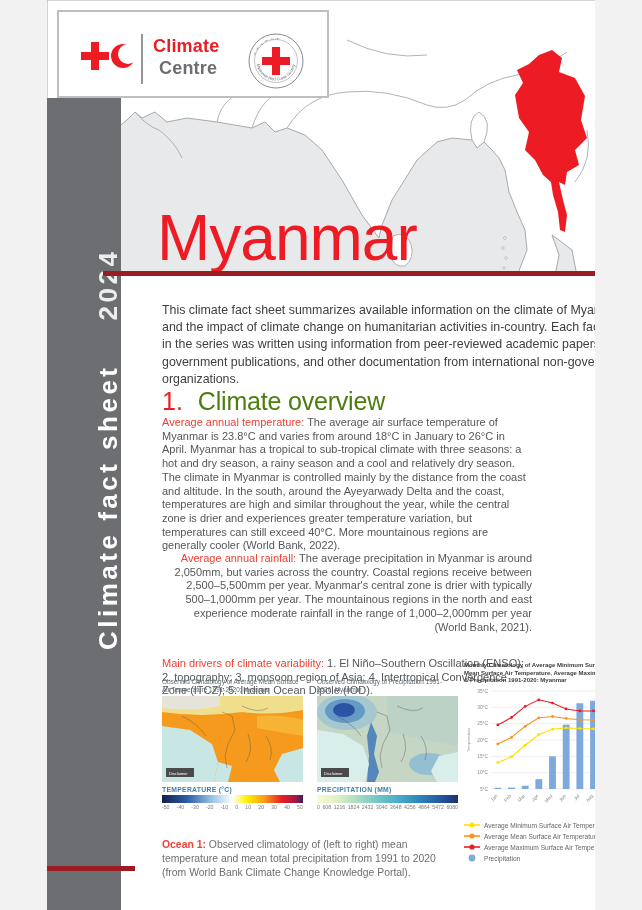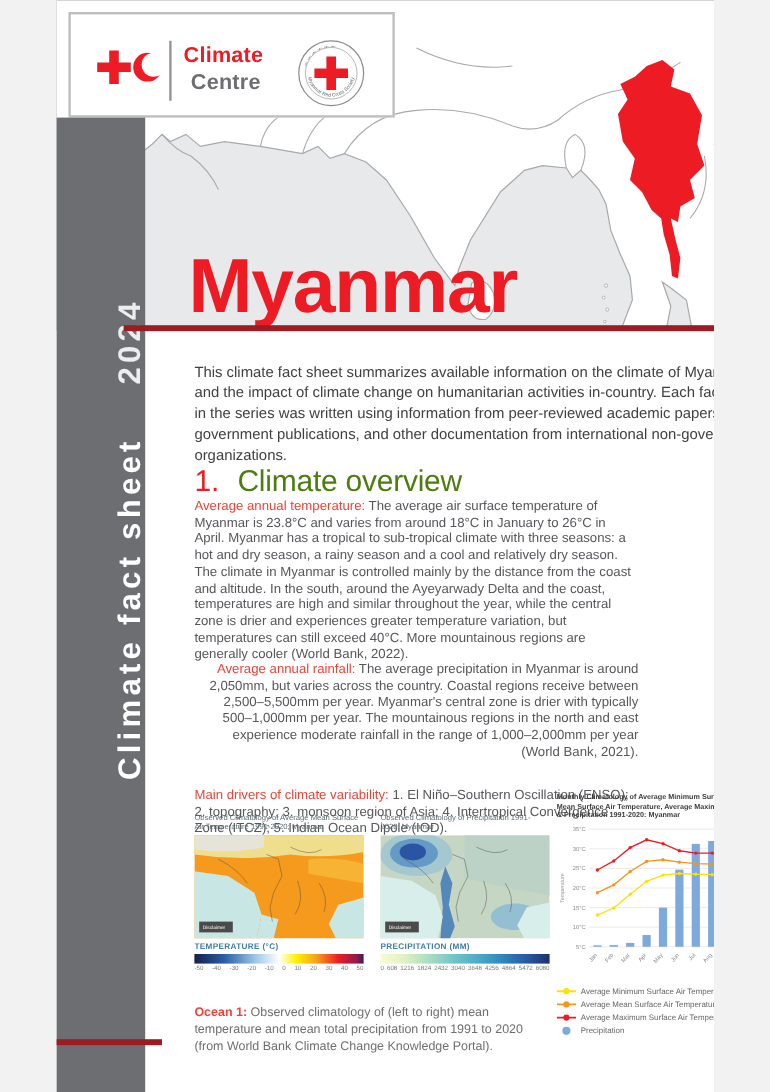--- a/index.html
+++ b/index.html
@@ -17,21 +17,21 @@
   .cc-word-bottom{position:absolute;left:100px;top:46px;font-size:18px;font-weight:bold;color:#6d6e71;letter-spacing:.2px;}
   .seal{position:absolute;left:188px;top:20px;width:58px;height:58px;}
   
   .sidebar{position:absolute;left:0;top:98px;width:74px;height:812px;background:#6d6e71;}
   .vtext{position:absolute;left:46px;top:650px;transform:rotate(-90deg);transform-origin:0 0;
          width:432px;height:30px;display:flex;align-items:center;white-space:nowrap;}
   .vtext .fs{font-size:26px;font-weight:bold;color:#fff;letter-spacing:3.5px;}
   .vtext .gap{display:inline-block;width:44px;}
   .vtext .yr{font-size:26px;font-weight:bold;color:rgba(255,255,255,.88);letter-spacing:3.5px;}
   
-  .page-title{position:absolute;left:110px;top:206px;font-size:64px;font-weight:bold;color:#ed1c24;
+  .page-title{position:absolute;left:110px;top:206px;font-size:64px;font-weight:normal;color:#ed1c24;
               letter-spacing:-1px;line-height:1;}
   .rule{position:absolute;left:56px;top:271px;width:586px;height:5px;background:#9b1d23;}
   .content-bg{position:absolute;left:74px;top:276px;width:568px;height:634px;background:#fff;}
   
   .intro{position:absolute;left:115px;top:302px;width:484px;font-size:12.4px;line-height:17.2px;color:#404040;}
   .section-head{position:absolute;left:115px;top:387px;display:flex;gap:15px;align-items:baseline;}
   .section-num{font-size:25px;color:#ed1c24;}
   .section-title{font-size:25px;color:#4d7c0f;letter-spacing:-.2px;}
   
   .para{position:absolute;left:115px;width:370px;font-size:11px;line-height:13.7px;color:#55565a;}

